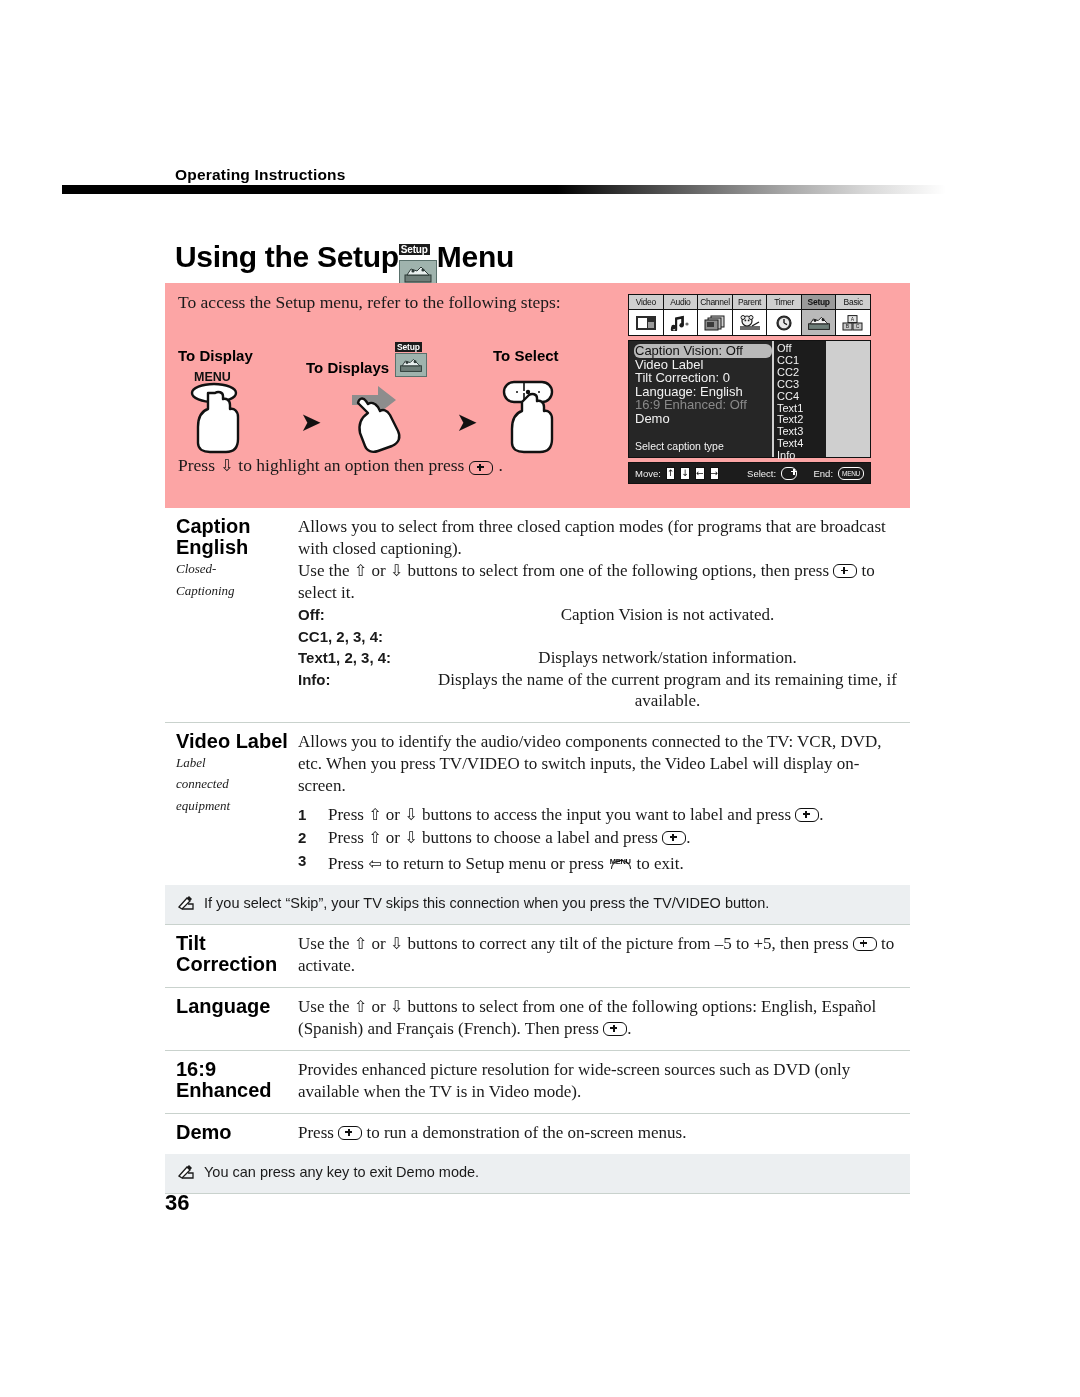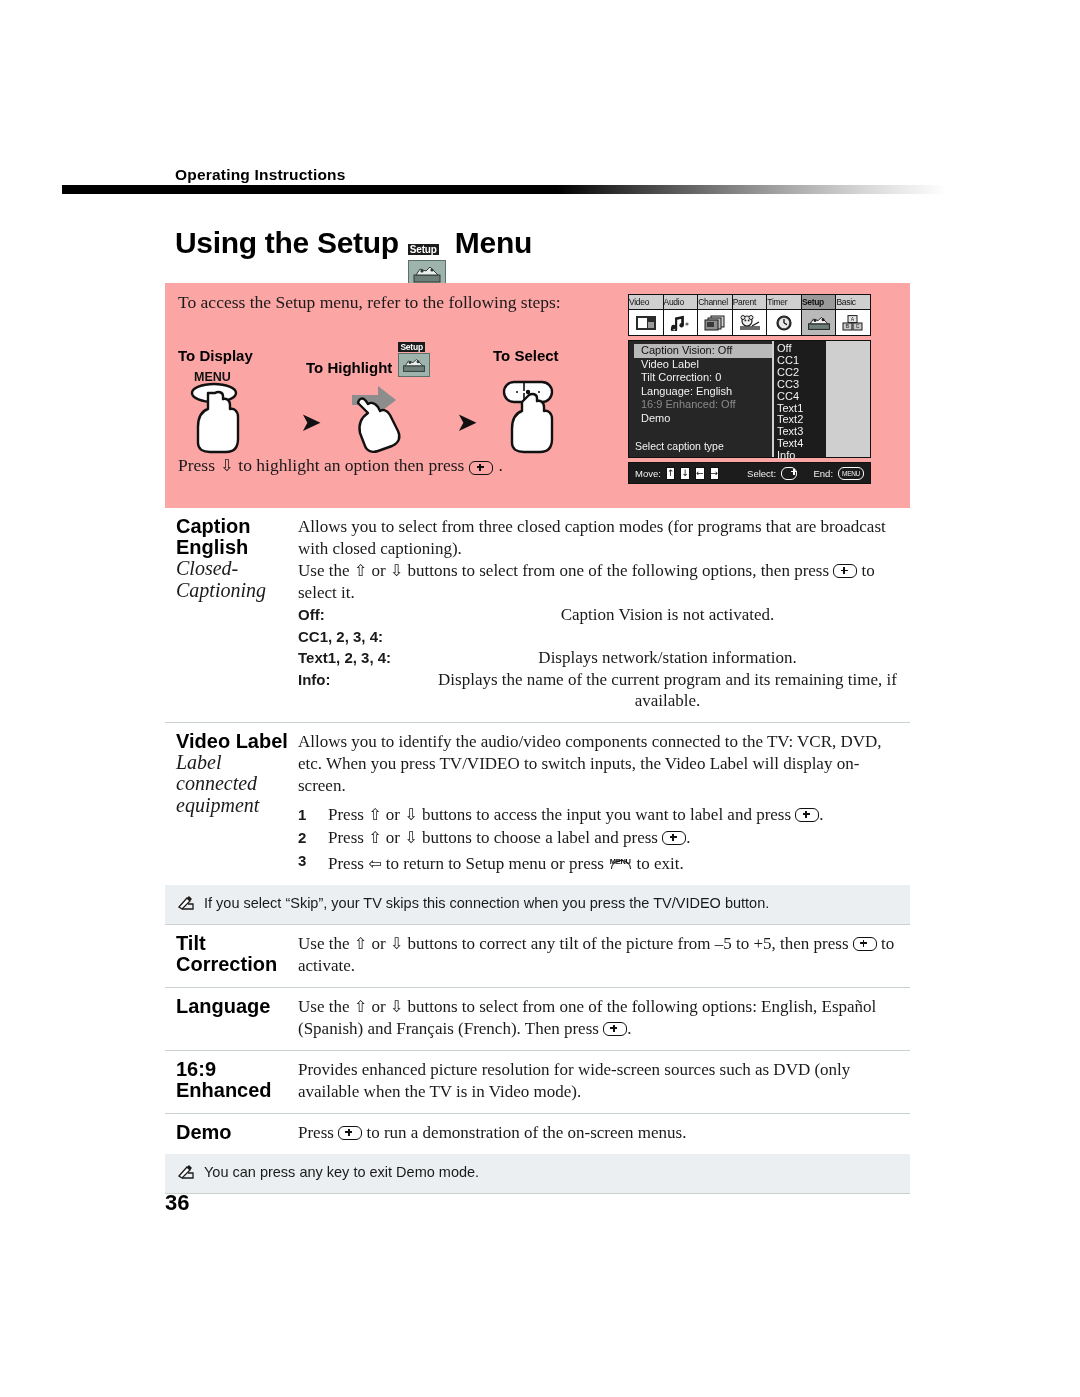--- a/index.html
+++ b/index.html
@@ -20,21 +20,21 @@
   }
   .headrule{
     position:absolute;left:62px;top:185px;width:884px;height:9px;
     background:linear-gradient(to right,#000 0%,#000 56%,#2a2a2a 62%,#6a6a6a 72%,#a8a8a8 82%,#d8d8d8 91%,#ffffff 100%);
   }
 
   
   .title{
     position:absolute;left:175px;top:226px;
     font-weight:bold;font-size:30px;letter-spacing:-.3px;color:#000;
-    display:flex;align-items:flex-start;gap:9px;white-space:nowrap;
+    display:flex;align-items:center;white-space:nowrap;
   }
 
   
   .setupicon{display:inline-block;position:relative;}
   .setupicon .cap{
     background:#1b1b1b;color:#fff;font-size:9px;font-weight:bold;
     text-align:center;line-height:11px;letter-spacing:-.2px;
     padding:0 2px;
   }
   .setupicon .body{
@@ -91,36 +91,36 @@
   
   .osd{position:absolute;left:628px;top:294px;width:243px;height:198px;}
   .osd .bar{
     border:1.5px solid #111;background:#cfcfcf;display:flex;height:42px;box-sizing:border-box;
   }
   .osd .bar .cell{
     flex:1;display:flex;flex-direction:column;border-right:1px solid #111;box-sizing:border-box;
   }
   .osd .bar .cell:last-child{border-right:none;}
   .osd .bar .cell .lab{
-    height:14px;line-height:14px;text-align:left;font-size:8.5px;color:#111;background:#cfcfcf;
+    height:14px;line-height:14px;text-align:center;font-size:8.5px;color:#111;background:#cfcfcf;
     border-bottom:1px solid #111;letter-spacing:-.3px;
   }
   .osd .bar .cell.sel .lab{background:#9a9a9a;color:#111;font-weight:bold;}
   .osd .bar .cell .ic{
     flex:1;background:#fff;display:flex;align-items:center;justify-content:center;
   }
   .osd .bar .cell.sel .ic{background:#b9b9b9;}
 
   .osd .body{
     margin-top:4px;border:1.5px solid #111;background:#262626;height:118px;
     position:relative;box-sizing:border-box;display:flex;
   }
   .osd .body .leftcol{flex:1;padding:3px 0 0 5px;}
   .osd .body .row{
-    font-size:11px;line-height:13.5px;color:#f2f2f2;white-space:nowrap;padding-left:7px;
+    font-size:13px;line-height:13.5px;color:#f2f2f2;white-space:nowrap;padding-left:1px;border-radius:6px;
   }
   .osd .body .row.hl{background:#b9b9b9;color:#111;}
   .osd .body .row.dim{color:#8a8a8a;}
   .osd .body .hint{position:absolute;left:6px;bottom:5px;font-size:10.5px;color:#f2f2f2;}
   .osd .body .optcol{
     width:52px;background:#1c1c1c;border-left:2px solid #cfcfcf;border-right:2px solid #cfcfcf;
     padding-top:2px;
   }
   .osd .body .optcol .o{font-size:11px;line-height:11.9px;color:#f2f2f2;padding-left:3px;white-space:nowrap;}
   .osd .body .rightpad{width:42px;background:#cfcfcf;}
@@ -144,21 +144,21 @@
   }
 
   
   .table{position:absolute;left:165px;top:508px;width:745px;}
   .sect{position:relative;}
   .sect .hr{height:1px;background:#c9d2cd;width:100%;}
   .sect .inner{display:flex;padding:8px 0 10px 0;}
   .sect .lcol{width:133px;padding-left:11px;box-sizing:border-box;flex:none;}
   .sect .rcol{flex:1;padding-right:6px;}
   .term{font-weight:bold;font-size:20px;line-height:21px;color:#000;}
-  .subterm{font-family:"Liberation Serif",serif;font-style:italic;font-size:20px;line-height:21.5px;color:#1a1a1a;}
+  .subterm{font-family:"Liberation Serif",serif;font-style:italic;font-size:13px;line-height:21.5px;color:#1a1a1a;}
   .body-t{font-family:"Liberation Serif",serif;font-size:17px;line-height:22px;color:#1a1a1a;}
 
   .optline{display:flex;font-family:"Liberation Serif",serif;font-size:17px;line-height:21.5px;color:#1a1a1a;}
   .optline .ok{width:133px;flex:none;font-family:"Liberation Sans",sans-serif;font-weight:bold;font-size:15px;}
   .optline .ov{flex:1;text-align:center;}
 
   .numline{display:flex;font-family:"Liberation Serif",serif;font-size:17px;line-height:23px;color:#1a1a1a;}
   .numline .n{width:30px;flex:none;font-family:"Liberation Sans",sans-serif;font-weight:bold;font-size:15px;}
   .numline .t{flex:1;}
 
@@ -199,21 +199,21 @@
   </div>
 
   <div class="panel">
     <div class="lead">To access the Setup menu, refer to the following steps:</div>
 
     <div class="steplabels">
       <div class="sl a">
         <span>To Display</span>
       </div>
       <div class="sl b">
-        <span>To Highlight</span>
+        <span>To Displays</span>
         <span class="setupicon sm">
           <span class="cap">Setup</span>
           <span class="body">
             <svg width="24" height="16" viewBox="0 0 30 20">
               <rect x="2" y="11" width="26" height="7" fill="#6e7e79" stroke="#2d3a37" stroke-width="1.2"></rect>
               <path d="M4 11 L8 5 L14 7 L18 3 L24 9 L26 11 Z" fill="#e8efee" stroke="#2d3a37" stroke-width="1.2"></path>
               <circle cx="10" cy="7" r="1.8" fill="#2d3a37"></circle>
               <circle cx="20" cy="6" r="1.8" fill="#2d3a37"></circle>
             </svg>
           </span>

